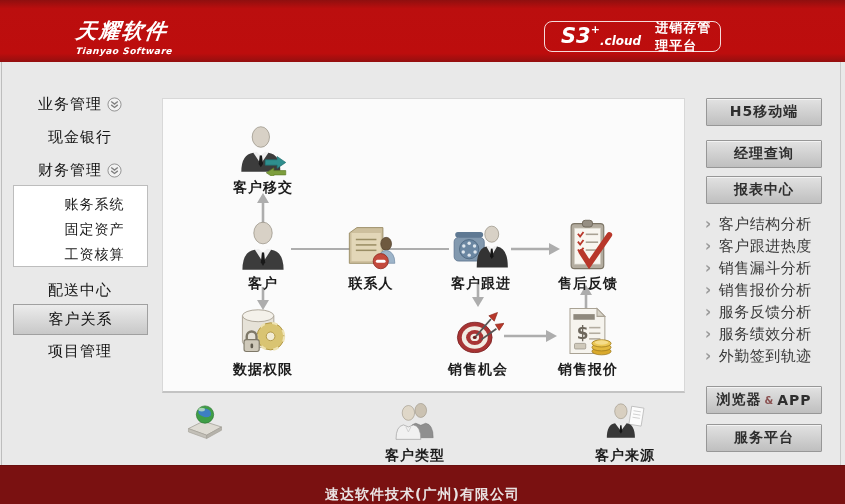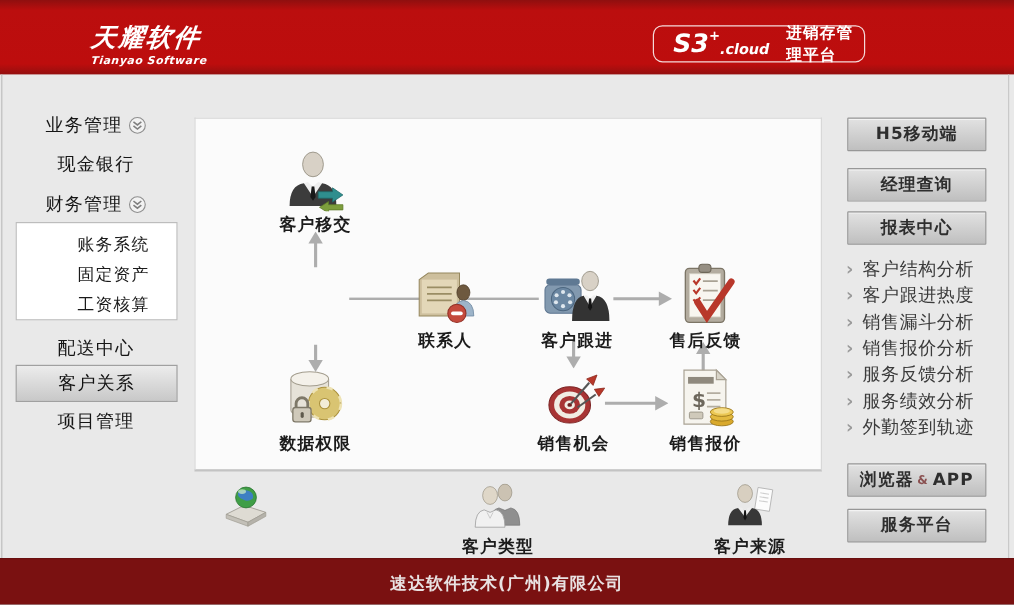--- a/index.html
+++ b/index.html
@@ -16,21 +16,21 @@
   .badge { position:absolute; left:544px; top:21px; width:177px; height:31px;
     border:1px solid rgba(255,255,255,.85); border-radius:8px; color:#fff;
     display:flex; align-items:center; padding-left:16px; }
   .badge .s3 { font-size:21px; font-weight:bold; font-style:italic; line-height:1; }
   .badge .plus { font-size:11px; font-weight:bold; vertical-align:top; position:relative; top:-7px; }
   .badge .cloud { font-size:12px; font-weight:bold; font-style:italic; position:relative; top:4px; }
   .badge .plat { font-size:13px; font-weight:bold; margin-left:14px; letter-spacing:1px; }
 
   
   .footer { position:absolute; left:0; top:465px; width:845px; height:39px;
-    background:#7a1111; border-top:1px solid #690f0f; display:flex; justify-content:center; }
+    background:#7a1111; border-top:1px solid #690f0f; display:flex; justify-content:center;align-items:flex-end; }
   .footer span { color:#e9e2e2; font-size:14px; font-weight:bold; margin-top:12px; letter-spacing:1px; }
 
   
   .side-row { position:absolute; left:0; width:160px; height:20px; display:flex;
     align-items:center; justify-content:center; gap:5px; font-size:15px; color:#161616;
     letter-spacing:1px; cursor:pointer; }
   .expander { width:15px; height:15px; display:inline-block; }
   .submenu-box { position:absolute; left:13px; top:185px; width:135px; height:82px;
     background:#fff; border:1px solid #bdbdbd; }
   .submenu-item { width:100%; height:21px; margin-top:4px; text-align:center; font-size:14px;
@@ -162,20 +162,29 @@
       <ellipse cx="22" cy="12" rx="8" ry="9.5" fill="#d8d1c6" stroke="#8d8779" stroke-width="0.6"></ellipse>
       <path d="M4 44 Q4 28 15 26.5 L22 29 L29 26.5 Q40 28 40 44 Z" fill="#3c3c3c"></path>
       <path d="M15 26.5 L22 37 L29 26.5 L26 25.5 L22 29 L18 25.5 Z" fill="#efefef"></path>
       <path d="M21 29 h2 l1 8 -2 3 -2 -3 z" fill="#181818"></path>
       <path d="M26 33 h11 v-3 l8 5.5 -8 5.5 v-3 h-11 z" fill="#2f8e8e" stroke="#1d6a6a" stroke-width="0.6"></path>
       <path d="M45 43 h-11 v-2.5 l-7 4.5 7 4.5 V47 h11 z" fill="#7d9e3d" stroke="#5d7a28" stroke-width="0.6"></path>
     </svg>
     <span class="flabel">客户移交</span>
   </div>
 
+  <div class="flow-node" style="left:221px; top:220px;">
+    <svg class="ficon" width="52" height="52" viewBox="0 0 48 48">
+      <ellipse cx="24" cy="12" rx="8.5" ry="10" fill="#d8d1c6" stroke="#8d8779" stroke-width="0.6"></ellipse>
+      <path d="M5 46 Q5 29 16.5 27.5 L24 30 L31.5 27.5 Q43 29 43 46 Z" fill="#3c3c3c"></path>
+      <path d="M16.5 27.5 L24 39 L31.5 27.5 L28 26.5 L24 30 L20 26.5 Z" fill="#efefef"></path>
+      <path d="M23 30 h2 l1 9 -2 3.5 -2 -3.5 z" fill="#181818"></path>
+    </svg>
+    <span class="flabel">客户</span>
+  </div>
 
   <div class="flow-node" style="left:329px; top:220px;">
     <svg class="ficon" width="52" height="52" viewBox="0 0 48 48">
       <path d="M4 12 l7 -5 h24 v33 h-31 z" fill="#cdbf9d" stroke="#96885f" stroke-width="0.8"></path>
       <rect x="6" y="12" width="27" height="26" fill="#e3d7b8"></rect>
       <line x1="10" y1="18" x2="29" y2="18" stroke="#9a8d64" stroke-width="1.4"></line>
       <line x1="10" y1="23" x2="29" y2="23" stroke="#9a8d64" stroke-width="1.4"></line>
       <line x1="10" y1="28" x2="29" y2="28" stroke="#9a8d64" stroke-width="1.4"></line>
       <ellipse cx="38" cy="22" rx="5" ry="6" fill="#6e593f" stroke="#4e3d29" stroke-width="0.6"></ellipse>
       <path d="M30 40 Q30 29 38 28 Q46 29 46 40 Z" fill="#9db4c9" stroke="#6d87a0" stroke-width="0.6"></path>

